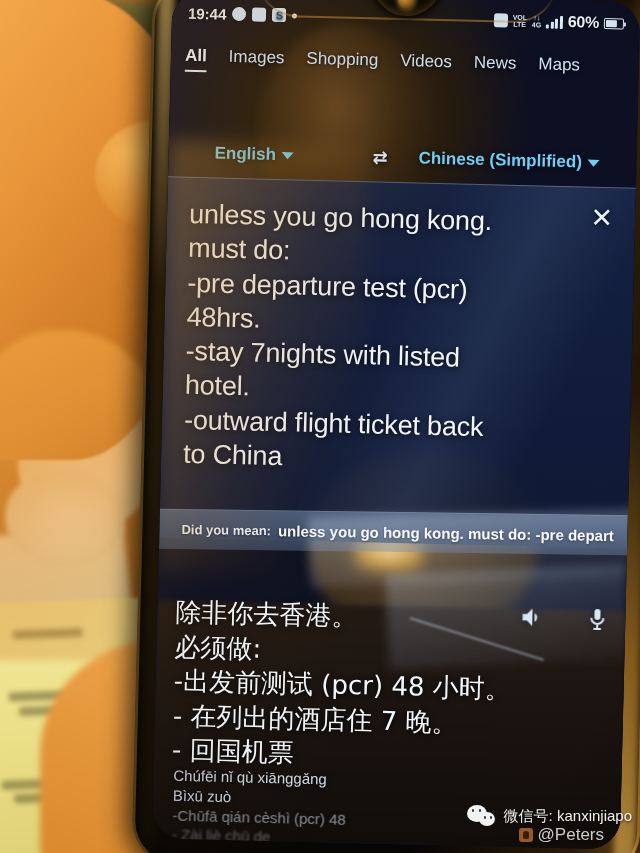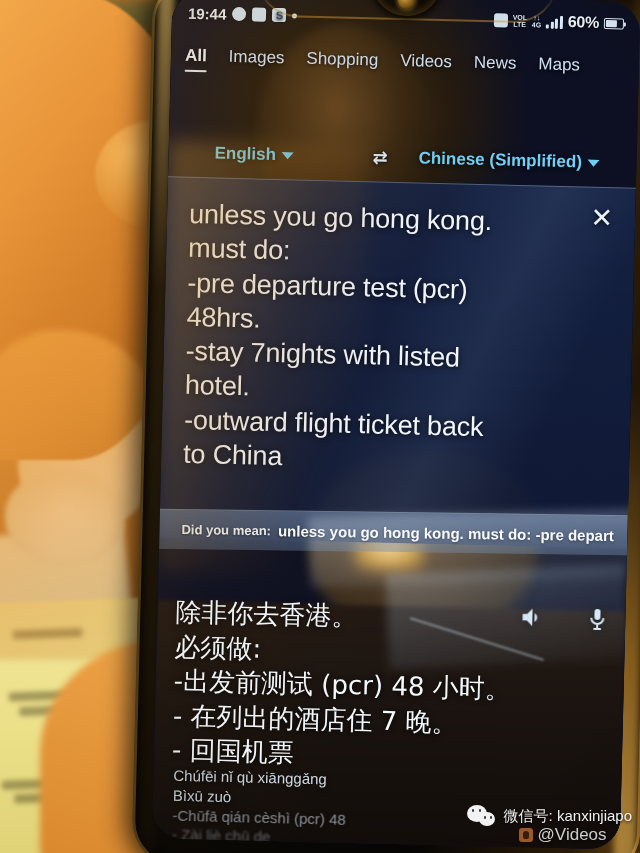--- a/index.html
+++ b/index.html
@@ -536,17 +536,17 @@
           <b class="sml"></b>
         <i style="left:5px;top:5px;"></i>
           <i style="left:12px;top:5px;"></i>
         <i style="left:17px;top:12px;"></i>
           <i style="left:23px;top:12px;"></i>
       </span>
       <span>微信号: kanxinjiapo</span>
     </div>
     <div class="wm-row2">
       <span class="wm-badge"></span>
-      <span>@Videos</span>
+      <span>@Peters</span>
     </div>
   </div>
 
 </div>
 
 </body></html>

